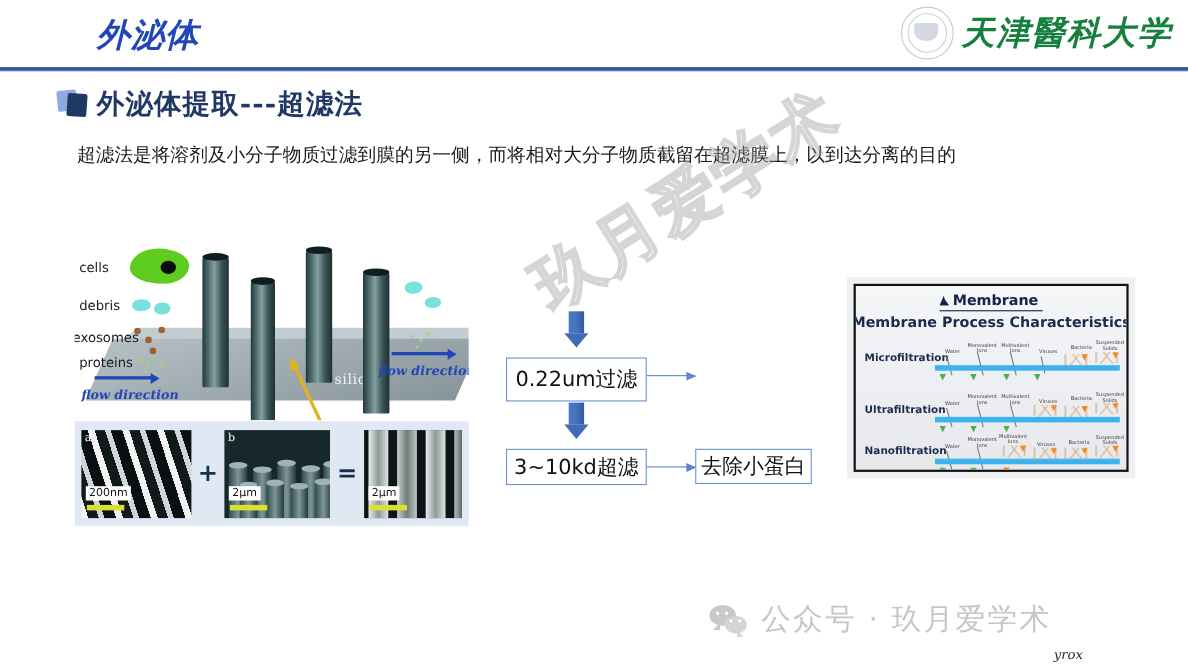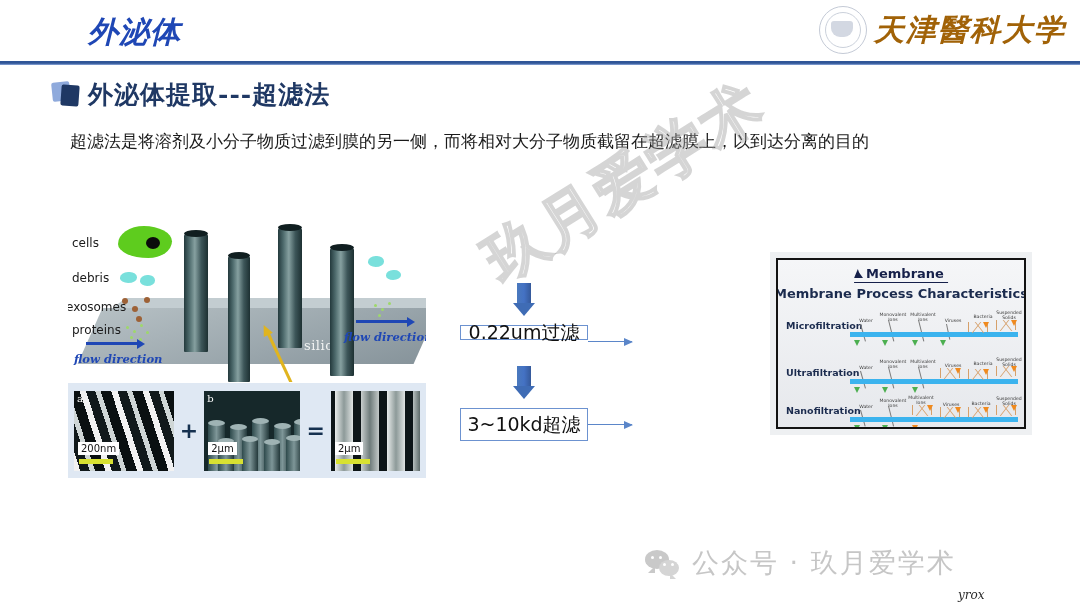--- a/index.html
+++ b/index.html
@@ -34,21 +34,21 @@
     content:"";position:absolute;left:5px;top:5px;right:5px;bottom:5px;
     border-radius:50%;border:1px solid #CBD1DB;
   }
   .univ-seal::after{
     content:"";position:absolute;left:11px;top:14px;width:22px;height:16px;
     border-radius:3px 3px 9px 9px;background:#D3D8E2;
   }
   .univ-name{
     font-size:30px;font-weight:bold;font-style:italic;
     font-family:Liberation Serif, serif;
-    color:#a16207;letter-spacing:2px;white-space:nowrap;
+    color:#15803d;letter-spacing:2px;white-space:nowrap;
   }
 
   
   .section-row{position:absolute;left:52px;top:78px;display:flex;align-items:center;gap:6px;}
   .cube-bullet{position:relative;width:30px;height:30px;flex:0 0 auto;}
   .cube-bullet .back{position:absolute;left:0;top:2px;width:18px;height:19px;
     background:#8FAADC;border-radius:2px;transform:rotate(-6deg);}
   .cube-bullet .front{position:absolute;left:9px;top:5px;width:18px;height:21px;
     background:#1F3864;border-radius:2px;transform:rotate(4deg);}
   .section-title{
@@ -294,30 +294,31 @@
     </div>
   </div>
 
   <div class="flow">
 
     <div class="barrow" style="left:58px;top:48px;">
       <div class="shaft"></div>
         <div class="head"></div>
     </div>
 
-    <div class="fbox" style="left:5px;top:90px;width:128px;height:15px;">0.22um过滤</div>
+    <div class="fbox" style="left:5px;top:90px;width:128px;height:40px;">0.22um过滤</div>
     <div class="hlink" style="left:133px;top:106px;width:44px;"></div>
 
     <div class="barrow" style="left:58px;top:131px;">
       <div class="shaft"></div>
         <div class="head"></div>
     </div>
 
     <div class="fbox" style="left:5px;top:173px;width:128px;height:33px;">3~10kd超滤</div>
     <div class="hlink" style="left:133px;top:189px;width:44px;"></div>
+    <div class="fbox" style="left:177px;top:173px;width:106px;height:32px;">去除小蛋白</div>
   </div>
 
   <div class="watermark">玖月爱学术</div>
 
   <div class="fig-right">
     <div class="fr-inner">
       <div class="mb-logo">Membrane</div>
       <div class="mb-title">Membrane Process Characteristics</div>
 
       <div class="mrow" style="top:44px;">

